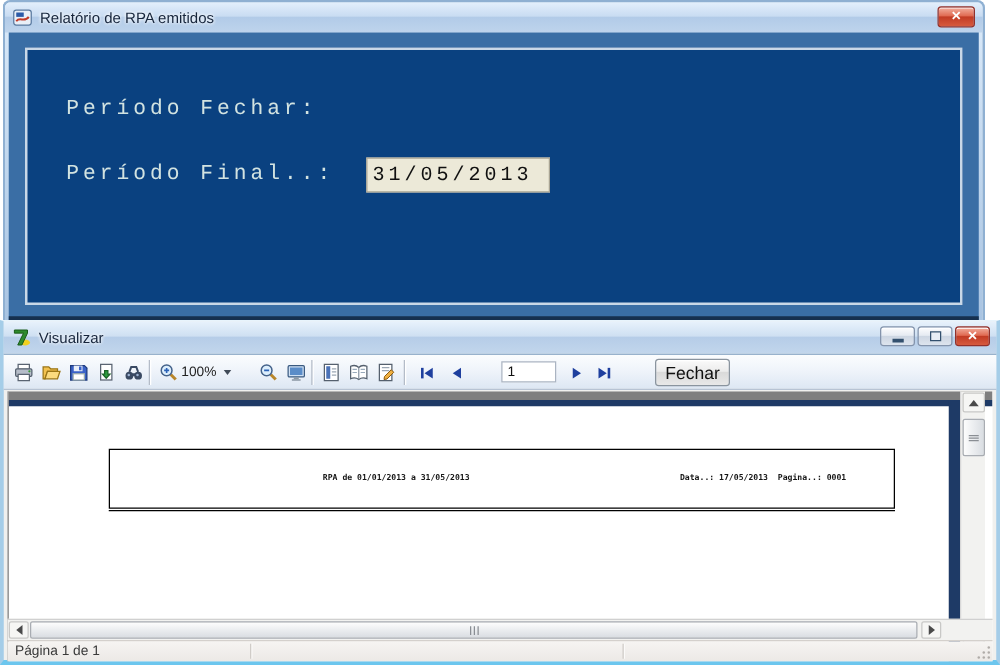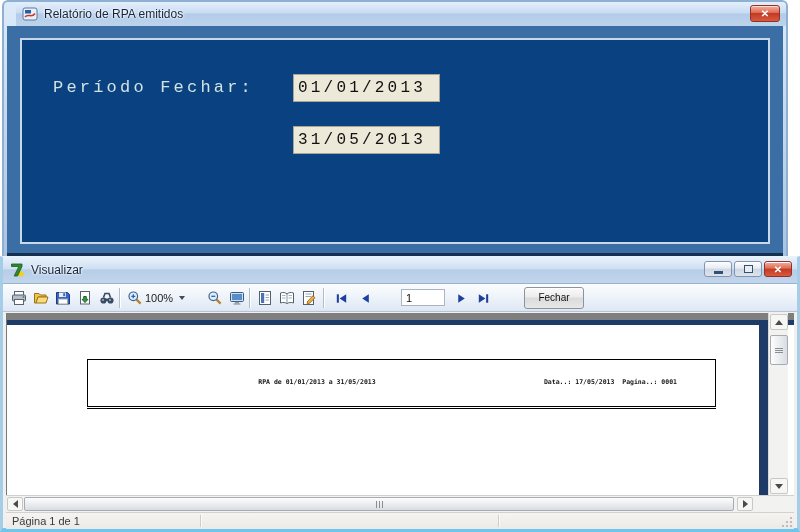--- a/index.html
+++ b/index.html
@@ -3,21 +3,21 @@
 <meta charset="utf-8">
 <style>
   * { margin:0; padding:0; box-sizing:border-box; }
   html,body { width:800px; height:532px; }
   body { position:relative; background:#fff; overflow:hidden;
          font-family:"Liberation Sans", sans-serif; }
 
   
   .dlg { position:absolute; left:2px; top:0; width:786px; height:256px;
          border:2px solid #8fb0d2; border-bottom:none; border-radius:6px 6px 0 0;
-         background:linear-gradient(180deg,#dcebfa,#bdd4ec 60%,#a9c4e2);padding-left:12px; }
+         background:linear-gradient(180deg,#dcebfa,#bdd4ec 60%,#a9c4e2); }
   .dlg-titlebar { position:relative; height:24px;
          background:linear-gradient(180deg,#e3effc 0%,#c9dcf2 45%,#b2cbe8 50%,#bed4ec 100%);
          border-radius:4px 4px 0 0; display:flex; align-items:center; }
   .title-text { font-size:12px; color:#16253c; text-shadow:0 0 3px #fff, 0 0 3px #fff;
          margin-left:6px; }
   .win-icon { width:16px; height:16px; margin-left:6px; flex:0 0 auto; }
   .dlg-close { position:absolute; right:6px; top:3px; width:30px; height:17px;
          border:1px solid #93302a; border-radius:3px;
          background:linear-gradient(180deg,#f2b0a0 0%,#e06a52 45%,#c23b24 50%,#d65a3e 100%);
          color:#fff; font-size:10px; font-weight:bold; line-height:15px; text-align:center;
@@ -67,25 +67,25 @@
   .tb-zoombox { position:absolute; top:5px; left:142px; width:52px; height:18px;
          display:flex; align-items:center; font-size:11px; color:#222; }
   .dd-arrow { width:0; height:0; border-left:3.5px solid transparent;
          border-right:3.5px solid transparent; border-top:4px solid #404a58; margin-left:6px; }
   .tb-pageinput { position:absolute; left:398px; top:5px; width:44px; height:17px;
          border:1px solid #aab4c2; background:#fff; font-size:11px; padding:0 4px;
          font-family:"Liberation Sans",sans-serif; color:#111; outline:none; }
   .btn-fechar { position:absolute; left:521px; top:3px; width:60px; height:22px;
          border:1px solid #8a949e; border-radius:3px;
          background:linear-gradient(180deg,#fafafa 0%,#ececec 45%,#dadada 50%,#e8e8e8 100%);
-         font-size:10px; color:#111; text-align:center; line-height:20px;
+         font-size:14px; color:#111; text-align:center; line-height:20px;
          box-shadow:inset 0 1px 0 #fff; }
 
   
-  .vw-preview { position:absolute; left:3px; right:3px; top:56px; height:182px;
+  .vw-preview { position:absolute; left:3px; right:3px; top:56px; height:216px;
          background:#fff; border-left:1px solid #7a7a7a; overflow:hidden; }
   .pv-graystrip { position:absolute; left:0; right:0; top:0; height:7px; background:#7f7f7f; }
   .pv-navytop  { position:absolute; left:0; right:0; top:7px; height:5px; background:#1e3a66; }
   .pv-navyright{ position:absolute; right:26px; top:7px; bottom:0; width:9px; background:#1e3a66; }
   .vscroll { position:absolute; right:6px; top:0; bottom:0; width:20px; background:#f2f2f0;
          border-left:1px solid #d8d8d8; }
   .vs-btn { position:absolute; left:1px; width:18px; height:16px; background:#f6f6f4;
          border:1px solid #c8c8c6; border-radius:2px; display:flex; align-items:center;
          justify-content:center; }
   .tri-up { width:0; height:0; border-left:4px solid transparent; border-right:4px solid transparent;
@@ -146,24 +146,24 @@
     <span class="title-text">Relatório de RPA emitidos</span>
     <div class="dlg-close">
       <span>✕</span>
     </div>
   </div>
   <div class="dlg-client">
     <div class="dlg-panel">
 
       <div class="frm-row" style="top:34px">
         <span class="frm-label">Período Fechar:</span>
-        <input class="frm-input" readonly="" value="01/01/2013" style="">
       </div>
 
       <div class="frm-row" style="top:86px">
+        <span class="frm-label">Período Final..:</span>
         <input class="frm-input" readonly="" value="31/05/2013" style="">
       </div>
 
 
     </div>
   </div>
 </div>
 
 <div class="viewer">
 

